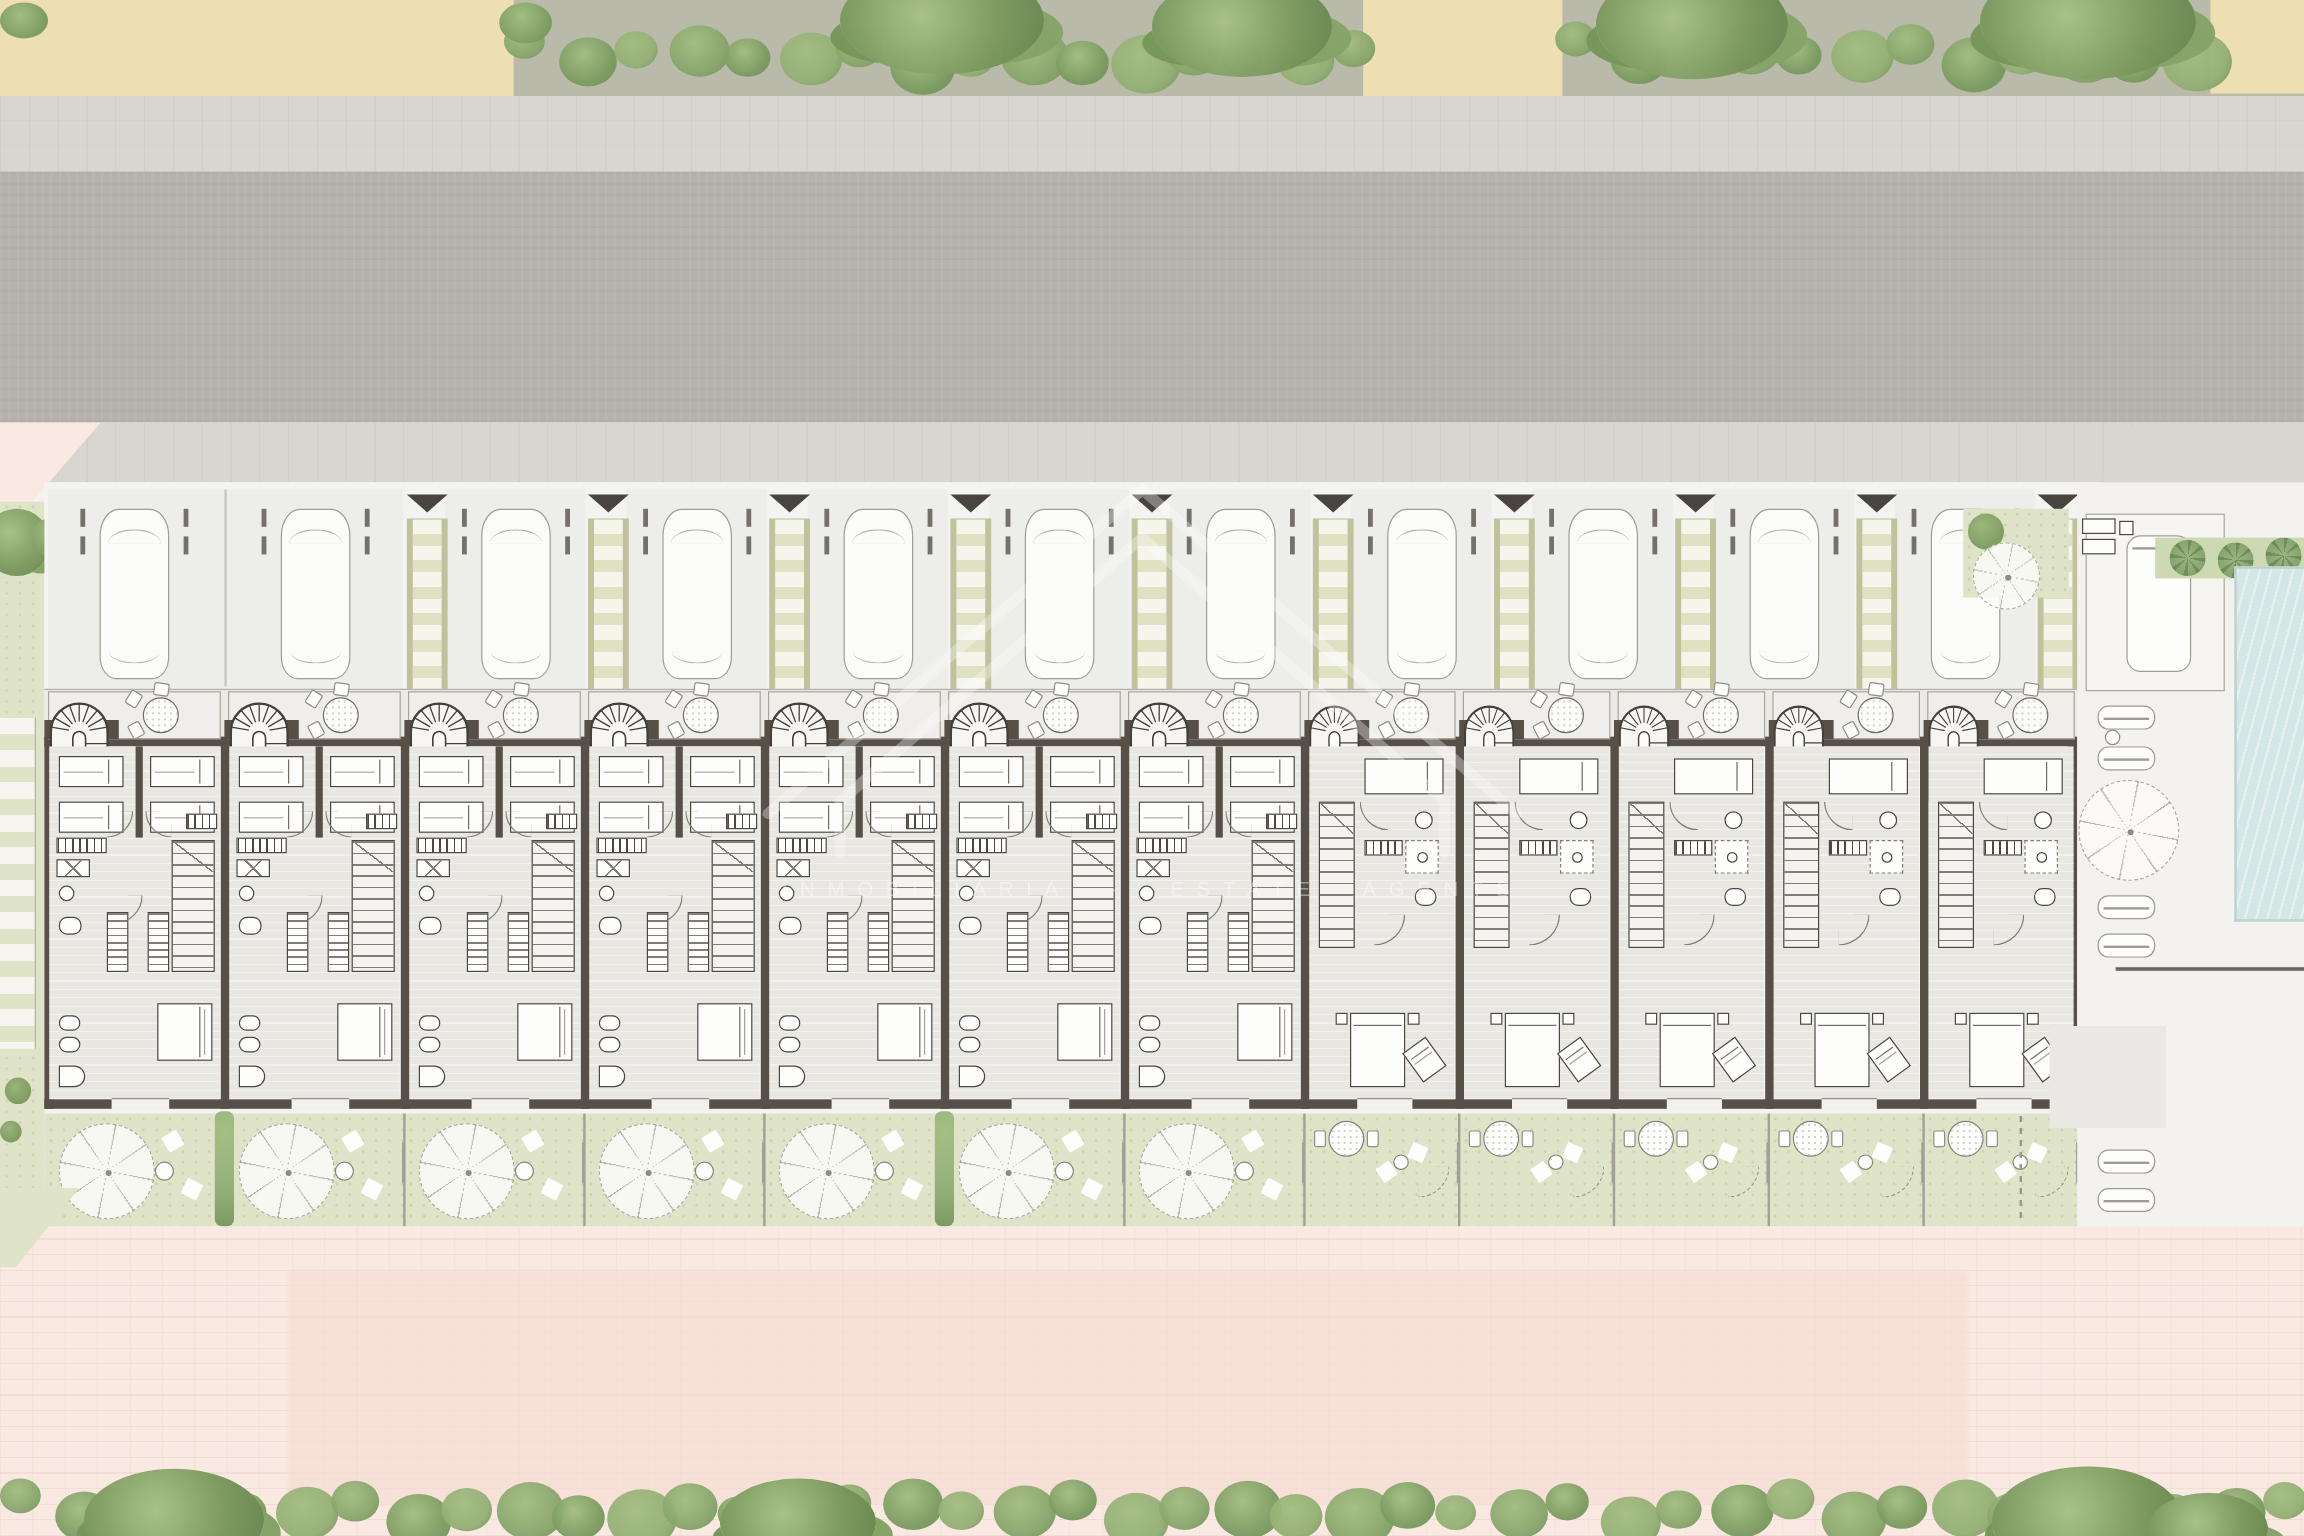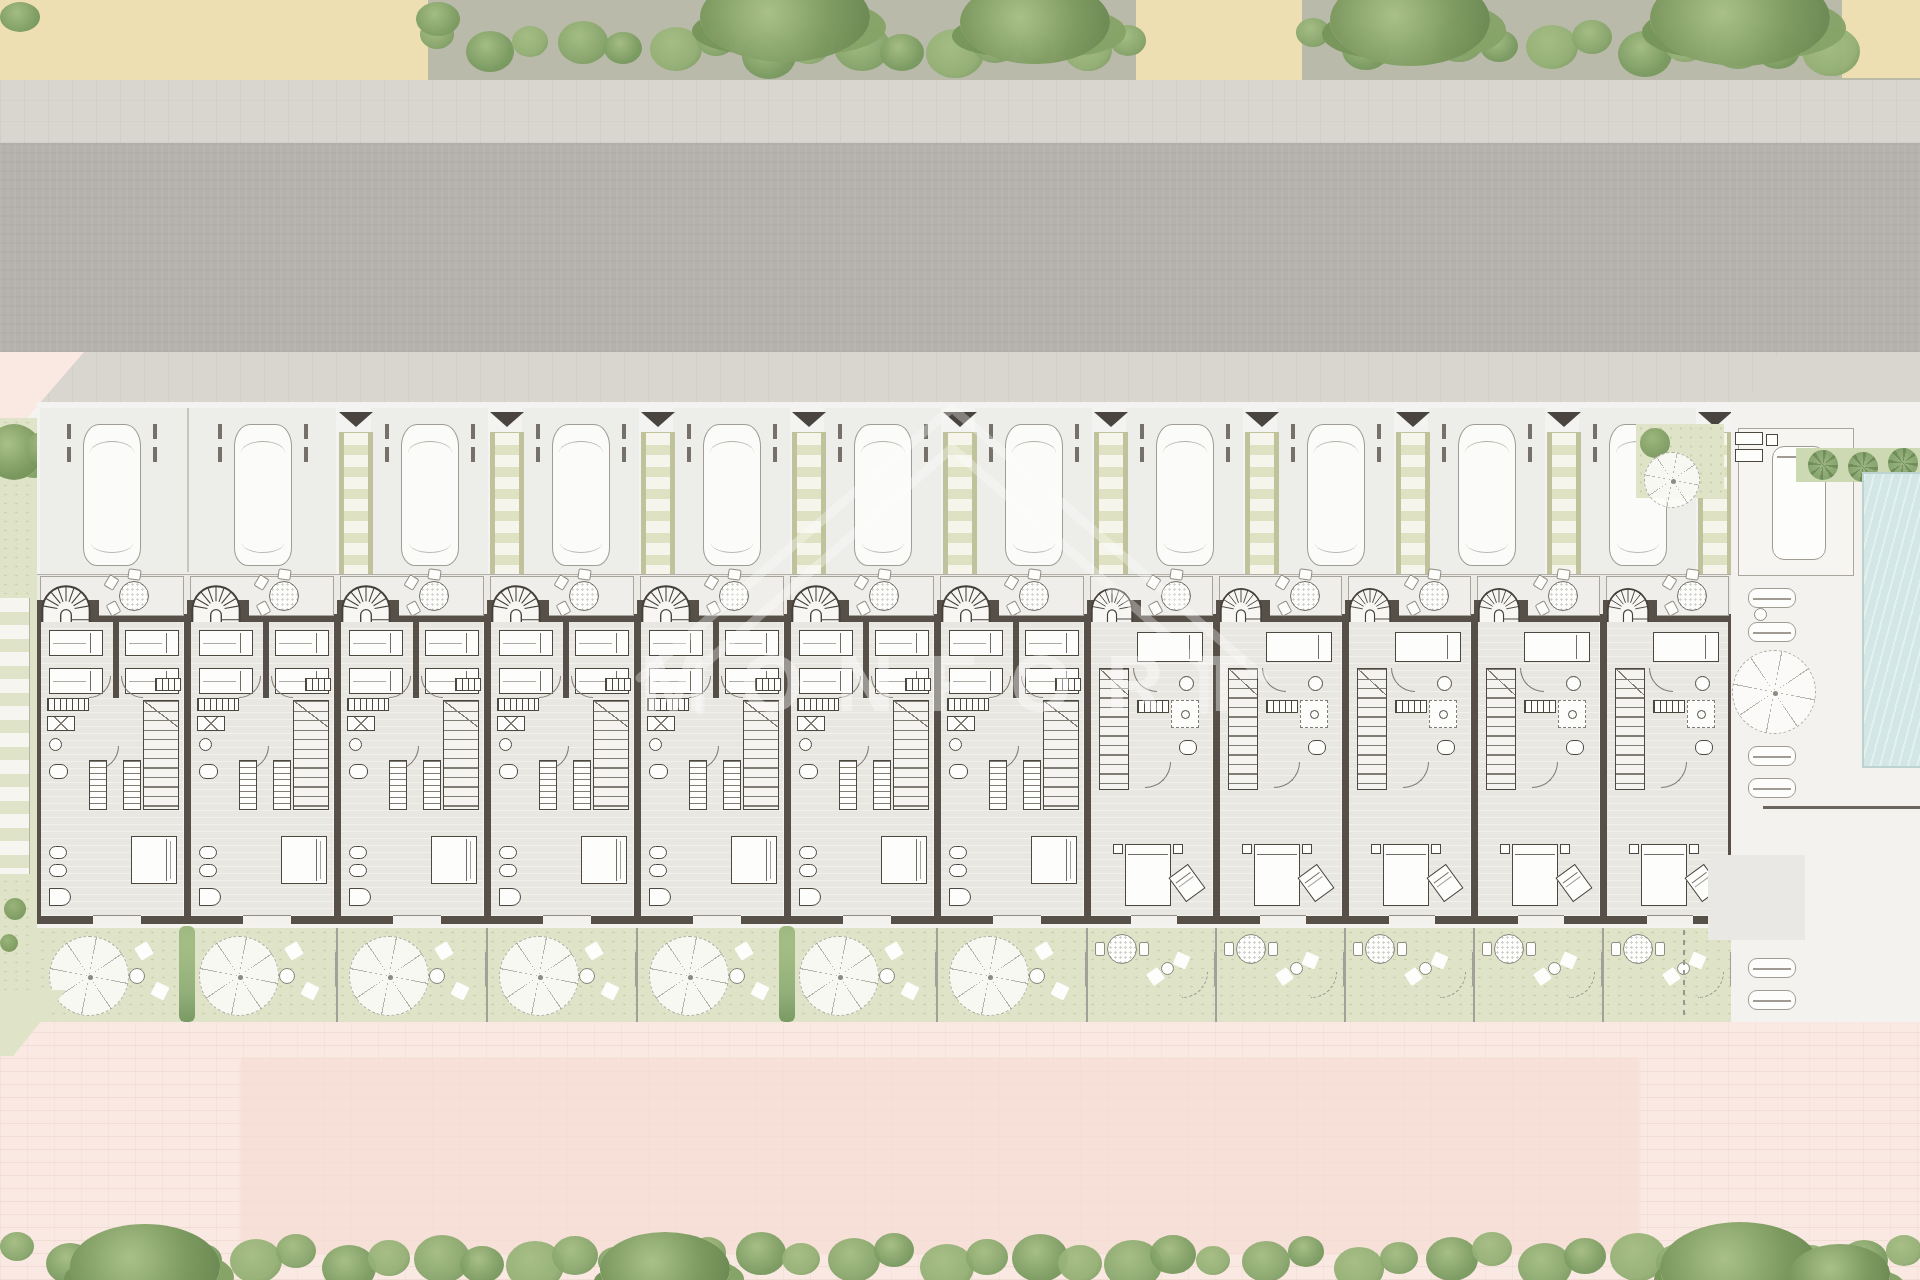--- a/index.html
+++ b/index.html
@@ -1025,15 +1025,15 @@
       <div class="pdot" style="left: 26px; top: 26px;"></div>
     </div>
     <div class="wm" style="left: 560px; top: 380px; width: 800px; height: 480px; opacity: 1;">
       <svg width="800" height="480" viewBox="0 0 800 480" style="position:absolute;left:0;top:0;">
     <g stroke="#ffffff" stroke-width="9" fill="none" opacity="0.32" stroke-linecap="round">
       <path d="M80 298 L392 28 L704 298"></path>
       <path d="M140 288 L392 68 L644 288"></path>
       <path d="M140 288 L140 330 M644 288 L644 330"></path>
     </g>
   </svg>
-  <div id="wm-brand" style="left:0;right:0;top:258px;">MONFORT</div>
+  <div id="wm-tag" style="left:0;right:0;top:352px;">INMOBILIARIA · ESTATE AGENTS</div>
     </div>
   </div>
 
 </body></html>

